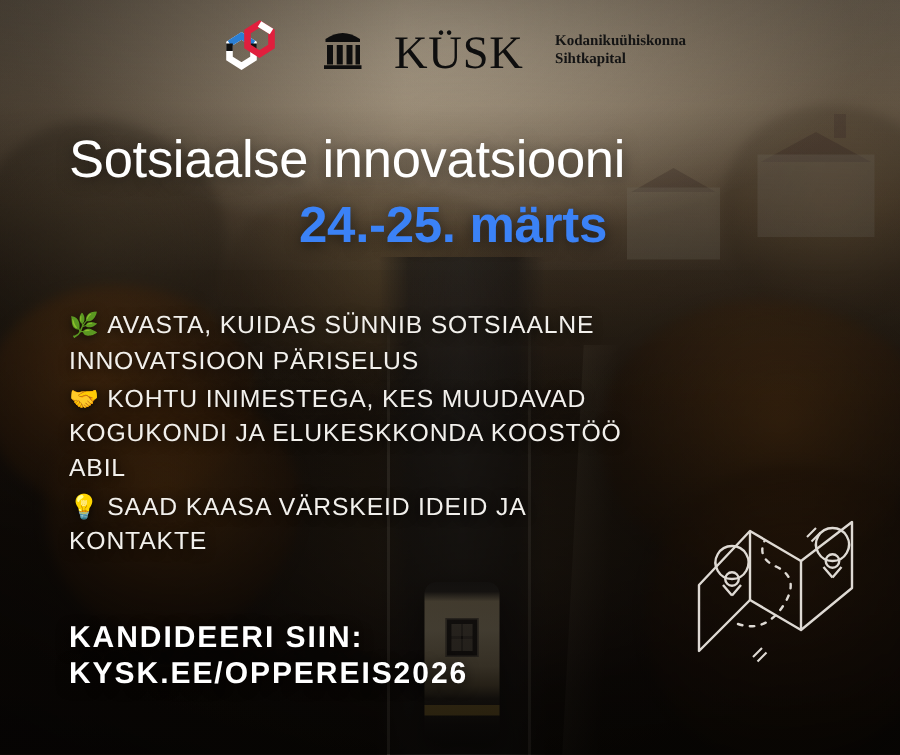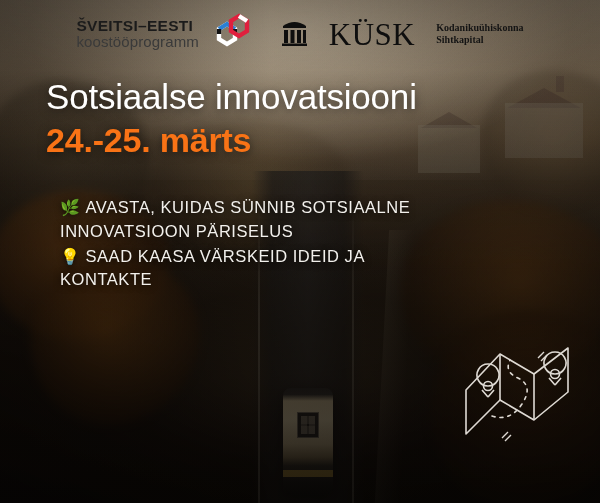--- a/index.html
+++ b/index.html
@@ -103,41 +103,41 @@
   .logo-sveitsi { display:flex; align-items:center; gap:10px; }
   .sv-text { line-height:1.02; text-align:left; }
   .sv-line1 { font-size:15.5px; font-weight:bold; letter-spacing:0.3px; color:#1b1b1b; }
   .sv-line2 { font-size:15px; font-weight:400; letter-spacing:0.1px; color:#3a3a3a; }
 
   .logo-kysk { display:flex; align-items:center; gap:21px; }
   .kysk-word { font-family:"Liberation Serif", serif; font-size:31px; line-height:1; color:#0e0e0e; letter-spacing:0.5px; }
   .kysk-sub { font-family:"Liberation Serif", serif; font-weight:bold; font-size:10px; line-height:1.22; color:#141414; }
 
   
-  .content { position:absolute; left:46px; top:78px; width:512px; }
+  .content { position:absolute; left:46px; top:88px; width:512px; }
 
   .headline {
     font-size:35px; font-weight:300; line-height:1.08;
     color:#ffffff; letter-spacing:-0.2px;
     text-shadow:0 2px 10px rgba(0,0,0,0.55);
   }
   .dateline {
     margin-top:7px;
     font-size:34px; font-weight:bold; line-height:1.05;
-    color:#f97316; letter-spacing:-0.2px;
+    color:#3b82f6; letter-spacing:-0.2px;
     text-shadow:0 2px 10px rgba(0,0,0,0.6);
+    text-align:center;
   }
 
   .bullets { margin-top:38px; width:400px; }
   .bullet {
     font-size:16.5px; font-weight:400; line-height:1.38;
     color:#f2f0ec; letter-spacing:0.55px;
     text-shadow:0 1px 7px rgba(0,0,0,0.75);
     margin-bottom:3px;
-    margin-left:14px;
   }
   .bullet .emoji { font-size:16px; margin-right:5px; }
 
   .cta {
     position:absolute; left:46px; top:413px; width:420px;
     font-size:20px; font-weight:bold; line-height:1.22;
     color:#ffffff; letter-spacing:1.3px;
     text-shadow:0 2px 9px rgba(0,0,0,0.8);
   }
 
@@ -196,24 +196,20 @@
     <div class="stripe br">
       
       
       
     </div>
   </div>
 
   <div class="logos">
 
     <div class="logo-sveitsi">
-      <div class="sv-text">
-        <div class="sv-line1">ŠVEITSI–EESTI</div>
-        <div class="sv-line2">koostööprogramm</div>
-      </div>
       <span>
         <svg width="46" height="44" viewBox="0 0 46 44">
           <g fill="none" stroke-width="4.4" stroke-linejoin="miter">
 
             <path d="M18 14 L10 19 L10 29 L18 34 L26 29 L26 19 Z" stroke="#ffffff"></path>
             <path d="M10 19 L18 14 L26 19" stroke="#2b7fd4" stroke-linecap="butt"></path>
             <path d="M10 19 L10 24" stroke="#111111"></path>
             <path d="M26 19 L26 24" stroke="#111111"></path>
 
             <path d="M30 6 L22 11 L22 21 L30 26 L38 21 L38 11 Z" stroke="#e01f3d"></path>
@@ -247,25 +243,32 @@
     <div class="headline">
       <span>Sotsiaalse innovatsiooni</span><br>
     </div>
     <div class="dateline">24.-25. märts</div>
 
     <div class="bullets">
       <div class="bullet">
         <span class="emoji">🌿</span><span>AVASTA, KUIDAS SÜNNIB SOTSIAALNE INNOVATSIOON PÄRISELUS</span>
       </div>
       <div class="bullet">
+        <span class="emoji">🤝</span><span>KOHTU INIMESTEGA, KES MUUDAVAD KOGUKONDI JA ELUKESKKONDA KOOSTÖÖ ABIL</span>
+      </div>
+      <div class="bullet">
         <span class="emoji">💡</span><span>SAAD KAASA VÄRSKEID IDEID JA KONTAKTE</span>
       </div>
     </div>
   </div>
 
+  <div class="cta">
+    <div>KANDIDEERI SIIN:</div>
+    <div>KYSK.EE/OPPEREIS2026</div>
+  </div>
 
   <div class="mapgfx">
     <svg width="140" height="135" viewBox="0 0 140 135">
       <g fill="none" stroke="#f0ece6" stroke-width="1.6" stroke-linejoin="round">
         <path d="M14 60 L48 24 L82 44 L116 18 L116 62 L82 90 L48 70 L14 104 Z"></path>
         <path d="M48 24 L48 70"></path>
         <path d="M82 44 L82 90"></path>
       </g>
       <g fill="none" stroke="#f0ece6" stroke-width="1.6" stroke-dasharray="3 5" stroke-linecap="round">
         <path d="M40 86 Q58 92 70 74 Q82 56 66 48 Q52 42 58 30"></path>

